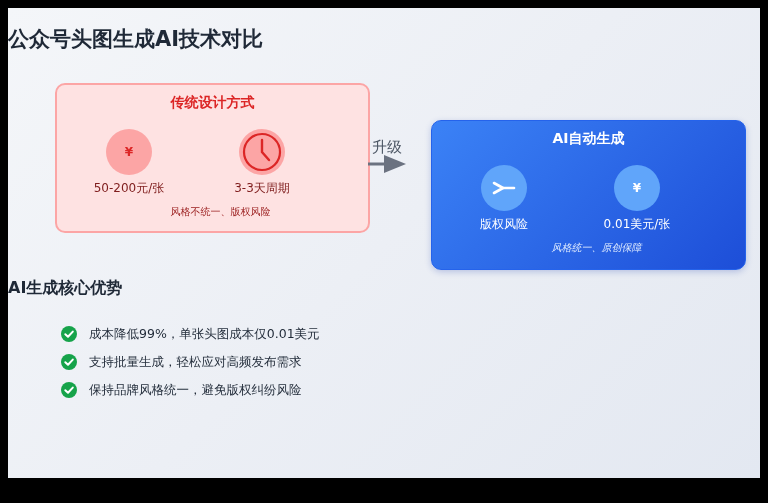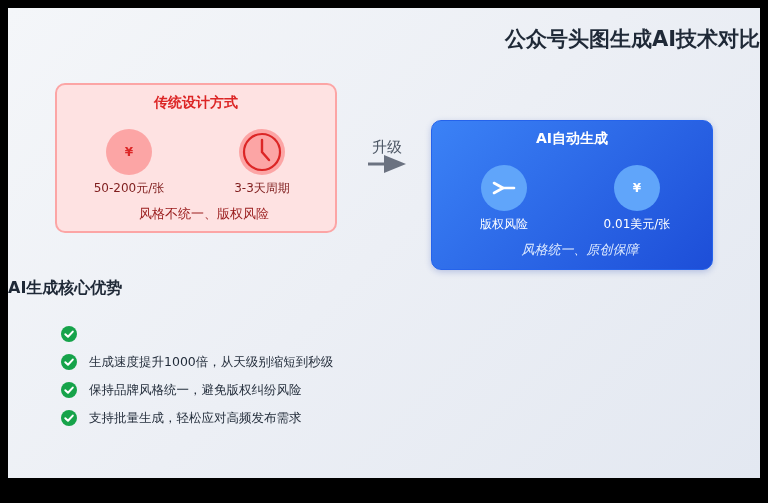--- a/index.html
+++ b/index.html
@@ -5,25 +5,25 @@
   html, body { margin: 0; padding: 0; }
   body {
     width: 768px; height: 503px; background: #000; position: relative; overflow: hidden;
     font-family: "DejaVu Sans", "Liberation Sans", sans-serif;
   }
   .canvas {
     position: absolute; left: 8px; top: 8px; width: 752px; height: 470px;
     background: linear-gradient(135deg, #f4f6f9 0%, #eceff5 50%, #e3e8f1 100%);
   }
   .title {
-    position: absolute; left: 0; right: 0; top: 17px; text-align: right;
+    position: absolute; left: 0; right: 0; top: 17px; text-align: left;
     font-size: 21px; font-weight: bold; color: #1f2937;
   }
   .card {
-    position: absolute; top: 75px; width: 282px; height: 150px; border-radius: 10px;
+    position: absolute; top: 75px; width: 315px; height: 150px; border-radius: 10px;
     box-sizing: border-box;
   }
   .card.trad {
     left: 47px; background: #fee2e2; border: 2px solid #fca5a5;
   }
   .card.ai {
     left: 423px; background: linear-gradient(135deg, #3b82f6 0%, #1d4ed8 100%);
     border: 1px solid #2563eb; box-shadow: 0 2px 6px rgba(30,64,175,0.25); margin-top: 37px;
   }
   .card-title {
@@ -39,21 +39,21 @@
     width: 46px; height: 46px; border-radius: 50%; margin: 0 auto;
     display: flex; align-items: center; justify-content: center;
     font-size: 12px; font-weight: bold;
   }
   .trad .circle { background: #fca5a5; color: #dc2626; }
   .ai .circle { background: #60a5fa; color: #ffffff; }
   .feat .label { margin-top: 5px; font-size: 12px; }
   .trad .label { color: #7f1d1d; }
   .ai .label { color: #ffffff; }
   .card-note {
-    position: absolute; left: 16px; right: 0; top: 120px; text-align: center; font-size: 13px;
+    position: absolute; left: 16px; right: 0; top: 120px; text-align: center; font-size: 10px;
   }
   .trad .card-note { color: #991b1b; }
   .ai .card-note { color: #e0ecff; font-style: italic; }
 
   .upgrade {
     position: absolute; left: 356px; top: 128px; width: 50px; height: 40px;
   }
   .upgrade .ulabel {
     position: absolute; left: 8px; top: 2px; font-size: 15px; color: #4b5563;
   }
@@ -123,36 +123,30 @@
   </div>
 
   <div class="section-title">AI生成核心优势</div>
 
   <ul class="benefits">
     <li>
       <svg class="check" viewBox="0 0 16 16">
           <circle cx="8" cy="8" r="8" fill="#16a34a"></circle>
           <path d="M4.3 8.2 L7 10.8 L11.8 5.6" fill="none" stroke="#fff" stroke-width="2" stroke-linecap="round" stroke-linejoin="round"></path>
         </svg>
+      <span>成本降低99%，单张头图成本仅0.01美元</span>
     </li>
     <li>
       <svg class="check" viewBox="0 0 16 16">
           <circle cx="8" cy="8" r="8" fill="#16a34a"></circle>
           <path d="M4.3 8.2 L7 10.8 L11.8 5.6" fill="none" stroke="#fff" stroke-width="2" stroke-linecap="round" stroke-linejoin="round"></path>
         </svg>
-      <span>生成速度提升1000倍，从天级别缩短到秒级</span>
+      <span>支持批量生成，轻松应对高频发布需求</span>
     </li>
     <li>
       <svg class="check" viewBox="0 0 16 16">
           <circle cx="8" cy="8" r="8" fill="#16a34a"></circle>
           <path d="M4.3 8.2 L7 10.8 L11.8 5.6" fill="none" stroke="#fff" stroke-width="2" stroke-linecap="round" stroke-linejoin="round"></path>
         </svg>
       <span>保持品牌风格统一，避免版权纠纷风险</span>
     </li>
-    <li>
-      <svg class="check" viewBox="0 0 16 16">
-          <circle cx="8" cy="8" r="8" fill="#16a34a"></circle>
-          <path d="M4.3 8.2 L7 10.8 L11.8 5.6" fill="none" stroke="#fff" stroke-width="2" stroke-linecap="round" stroke-linejoin="round"></path>
-        </svg>
-      <span>支持批量生成，轻松应对高频发布需求</span>
-    </li>
   </ul>
 </div>
 
 </body></html>

